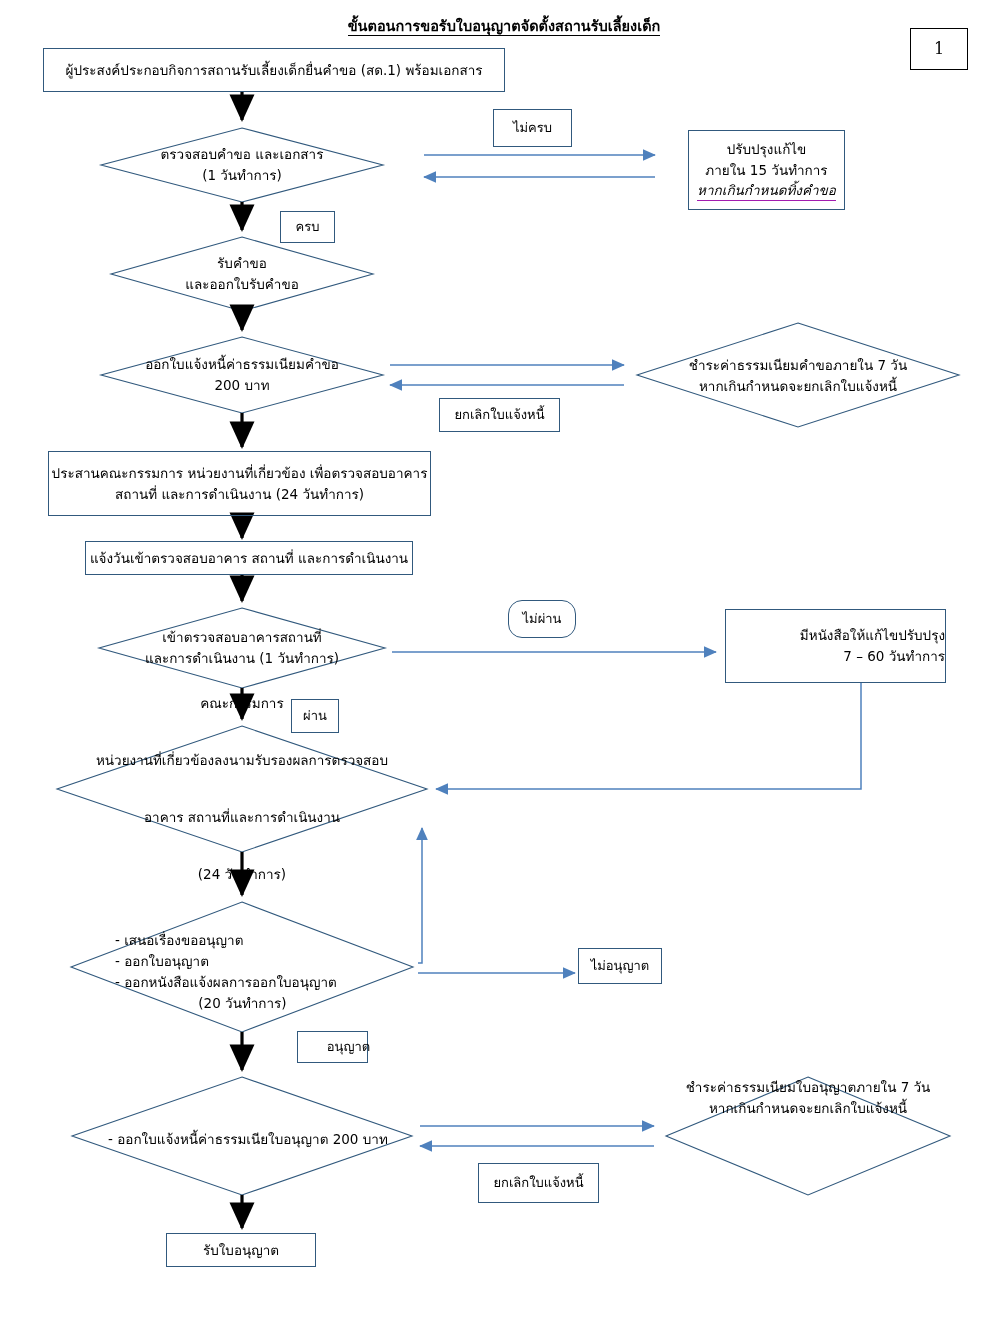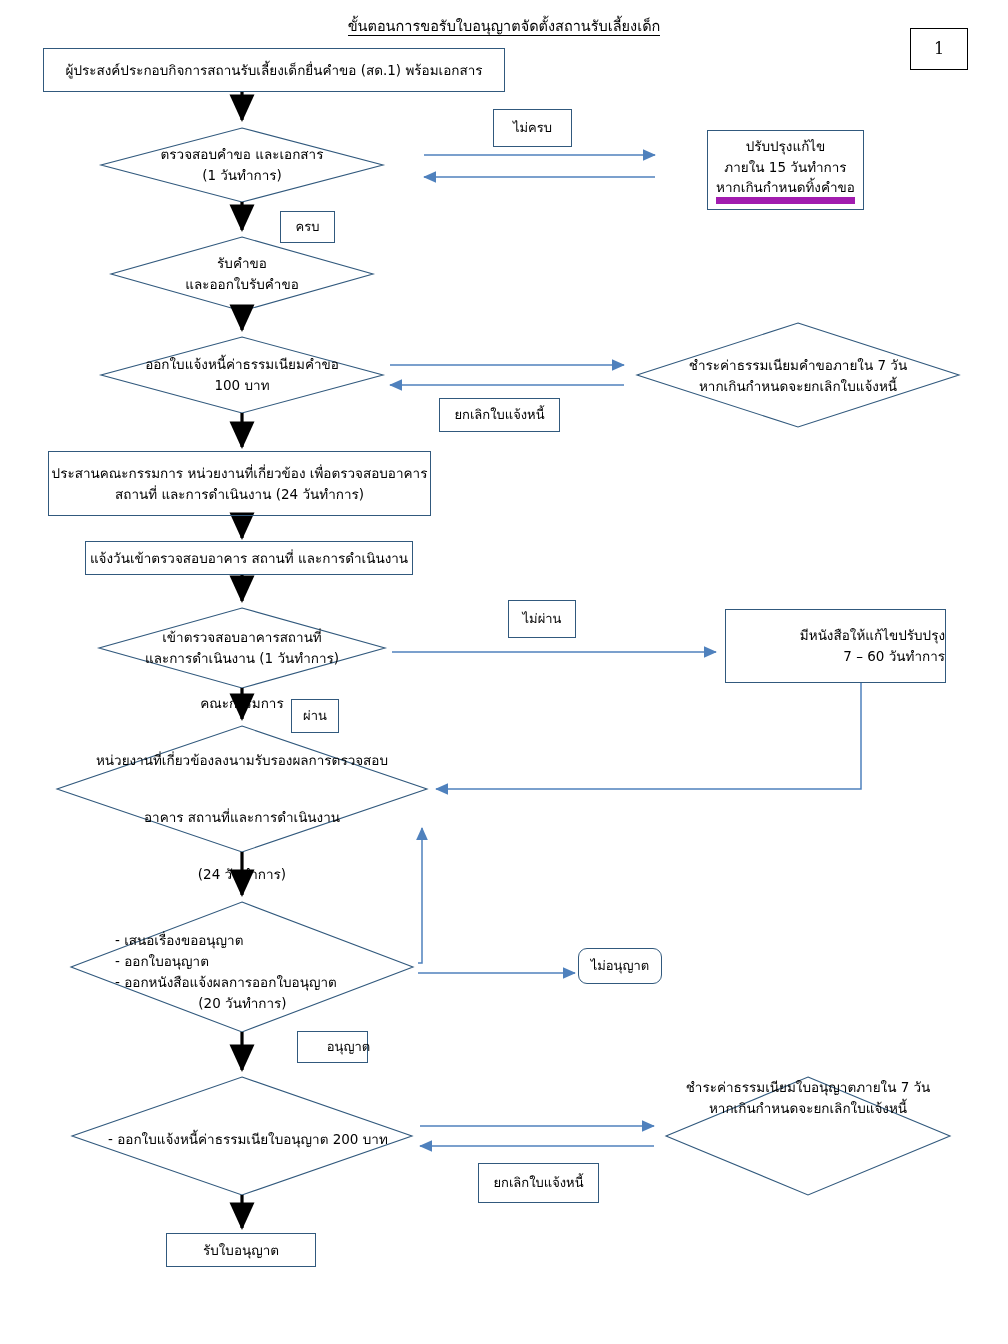--- a/index.html
+++ b/index.html
@@ -54,29 +54,31 @@
     font-size:16px;
     font-family:"DejaVu Serif","Liberation Serif",serif;
   }
   .title{
     position:absolute;
     left:0; top:14px;
     width:1008px;
     text-align:center;
     font-size:14.5px;
     z-index:3;
+    font-weight:bold;
   }
   .title span{
     border-bottom:1px solid #000;
     padding-bottom:1px;
   }
   .ul{
-    border-bottom:7px solid #a21caf;
+    border-bottom:1px solid #a21caf;
     display:inline-block;
     line-height:1.35;
+    font-style:italic;
   }
   .ln{display:block;}
   .ln-left{display:block;width:100%;text-align:left;}
 </style>
 </head>
 <body>
 
 <div id="page">
 
   <div class="title">
@@ -161,38 +163,38 @@
 
   <div class="node diamond-text" style="left:101px; top:128px; width:282px; height:74px;">
     <span class="ln">ตรวจสอบคำขอ และเอกสาร</span>
     <span class="ln">(1 วันทำการ)</span>
   </div>
 
   <div class="node rect label-box" style="left:493px; top:109px; width:79px; height:38px;text-align:center;">
     <span class="ln">ไม่ครบ</span>
   </div>
 
-  <div class="node rect" style="left:707px; top:130px; width:157px; height:80px;">
+  <div class="node rect" style="left:688px; top:130px; width:157px; height:80px;">
     <span class="ln">ปรับปรุงแก้ไข</span>
     <span class="ln">ภายใน 15 วันทำการ</span>
     <span class="ln ul">หากเกินกำหนดทิ้งคำขอ</span>
   </div>
 
   <div class="node rect label-box" style="left:280px; top:211px; width:55px; height:32px;">
     <span class="ln">ครบ</span>
   </div>
 
   <div class="node diamond-text" style="left:111px; top:243px; width:262px; height:62px;">
     <span class="ln">รับคำขอ</span>
     <span class="ln">และออกใบรับคำขอ</span>
   </div>
 
   <div class="node diamond-text" style="left:101px; top:340px; width:282px; height:70px;">
     <span class="ln">ออกใบแจ้งหนี้ค่าธรรมเนียมคำขอ</span>
-    <span class="ln">100 บาท</span>
+    <span class="ln">200 บาท</span>
   </div>
 
   <div class="node diamond-text" style="left:645px; top:348px; width:306px; height:56px;">
     <span class="ln">ชำระค่าธรรมเนียมคำขอภายใน 7 วัน</span>
     <span class="ln">หากเกินกำหนดจะยกเลิกใบแจ้งหนี้</span>
   </div>
 
   <div class="node rect label-box" style="left:439px; top:398px; width:121px; height:34px;">
     <span class="ln">ยกเลิกใบแจ้งหนี้</span>
   </div>
@@ -204,21 +206,21 @@
 
   <div class="node rect" style="left:85px; top:541px; width:328px; height:34px;">
     <span class="ln">แจ้งวันเข้าตรวจสอบอาคาร สถานที่ และการดำเนินงาน</span>
   </div>
 
   <div class="node diamond-text" style="left:99px; top:616px; width:286px; height:64px;">
     <span class="ln">เข้าตรวจสอบอาคารสถานที่</span>
     <span class="ln">และการดำเนินงาน (1 วันทำการ)</span>
   </div>
 
-  <div class="node rect label-box" style="left:508px; top:600px; width:68px; height:38px;">
+  <div class="node rect label-box" style="left:508px; top:600px; width:68px; height:38px;border-radius:14px;">
     <span class="ln">ไม่ผ่าน</span>
   </div>
 
   <div class="node rect" style="left:725px; top:609px; width:221px; height:74px;align-items:flex-end;">
     <span class="ln">มีหนังสือให้แก้ไขปรับปรุง</span>
     <span class="ln">7 – 60 วันทำการ</span>
   </div>
 
   <div class="node rect label-box" style="left:291px; top:699px; width:48px; height:34px;">
     <span class="ln">ผ่าน</span>
@@ -231,21 +233,21 @@
     <span class="ln">(24 วันทำการ)</span>
   </div>
 
   <div class="node diamond-text" style="left:115px; top:922px; width:255px; height:100px; align-items:flex-start;">
     <span class="ln-left">- เสนอเรื่องขออนุญาต</span>
     <span class="ln-left">- ออกใบอนุญาต</span>
     <span class="ln-left">- ออกหนังสือแจ้งผลการออกใบอนุญาต</span>
     <span class="ln" style="width:100%;text-align:center;">(20 วันทำการ)</span>
   </div>
 
-  <div class="node rect label-box" style="left:578px; top:948px; width:84px; height:36px;border-radius:9px;">
+  <div class="node rect label-box" style="left:578px; top:948px; width:84px; height:36px;">
     <span class="ln">ไม่อนุญาต</span>
   </div>
 
   <div class="node rect label-box" style="left:297px; top:1031px; width:71px; height:32px;padding-left:32px;">
     <span class="ln">อนุญาต</span>
   </div>
 
   <div class="node diamond-text" style="left:108px; top:1112px; width:290px; height:54px; align-items:flex-start;">
     <span class="ln-left">- ออกใบแจ้งหนี้ค่าธรรมเนียใบอนุญาต 200 บาท</span>
   </div>

